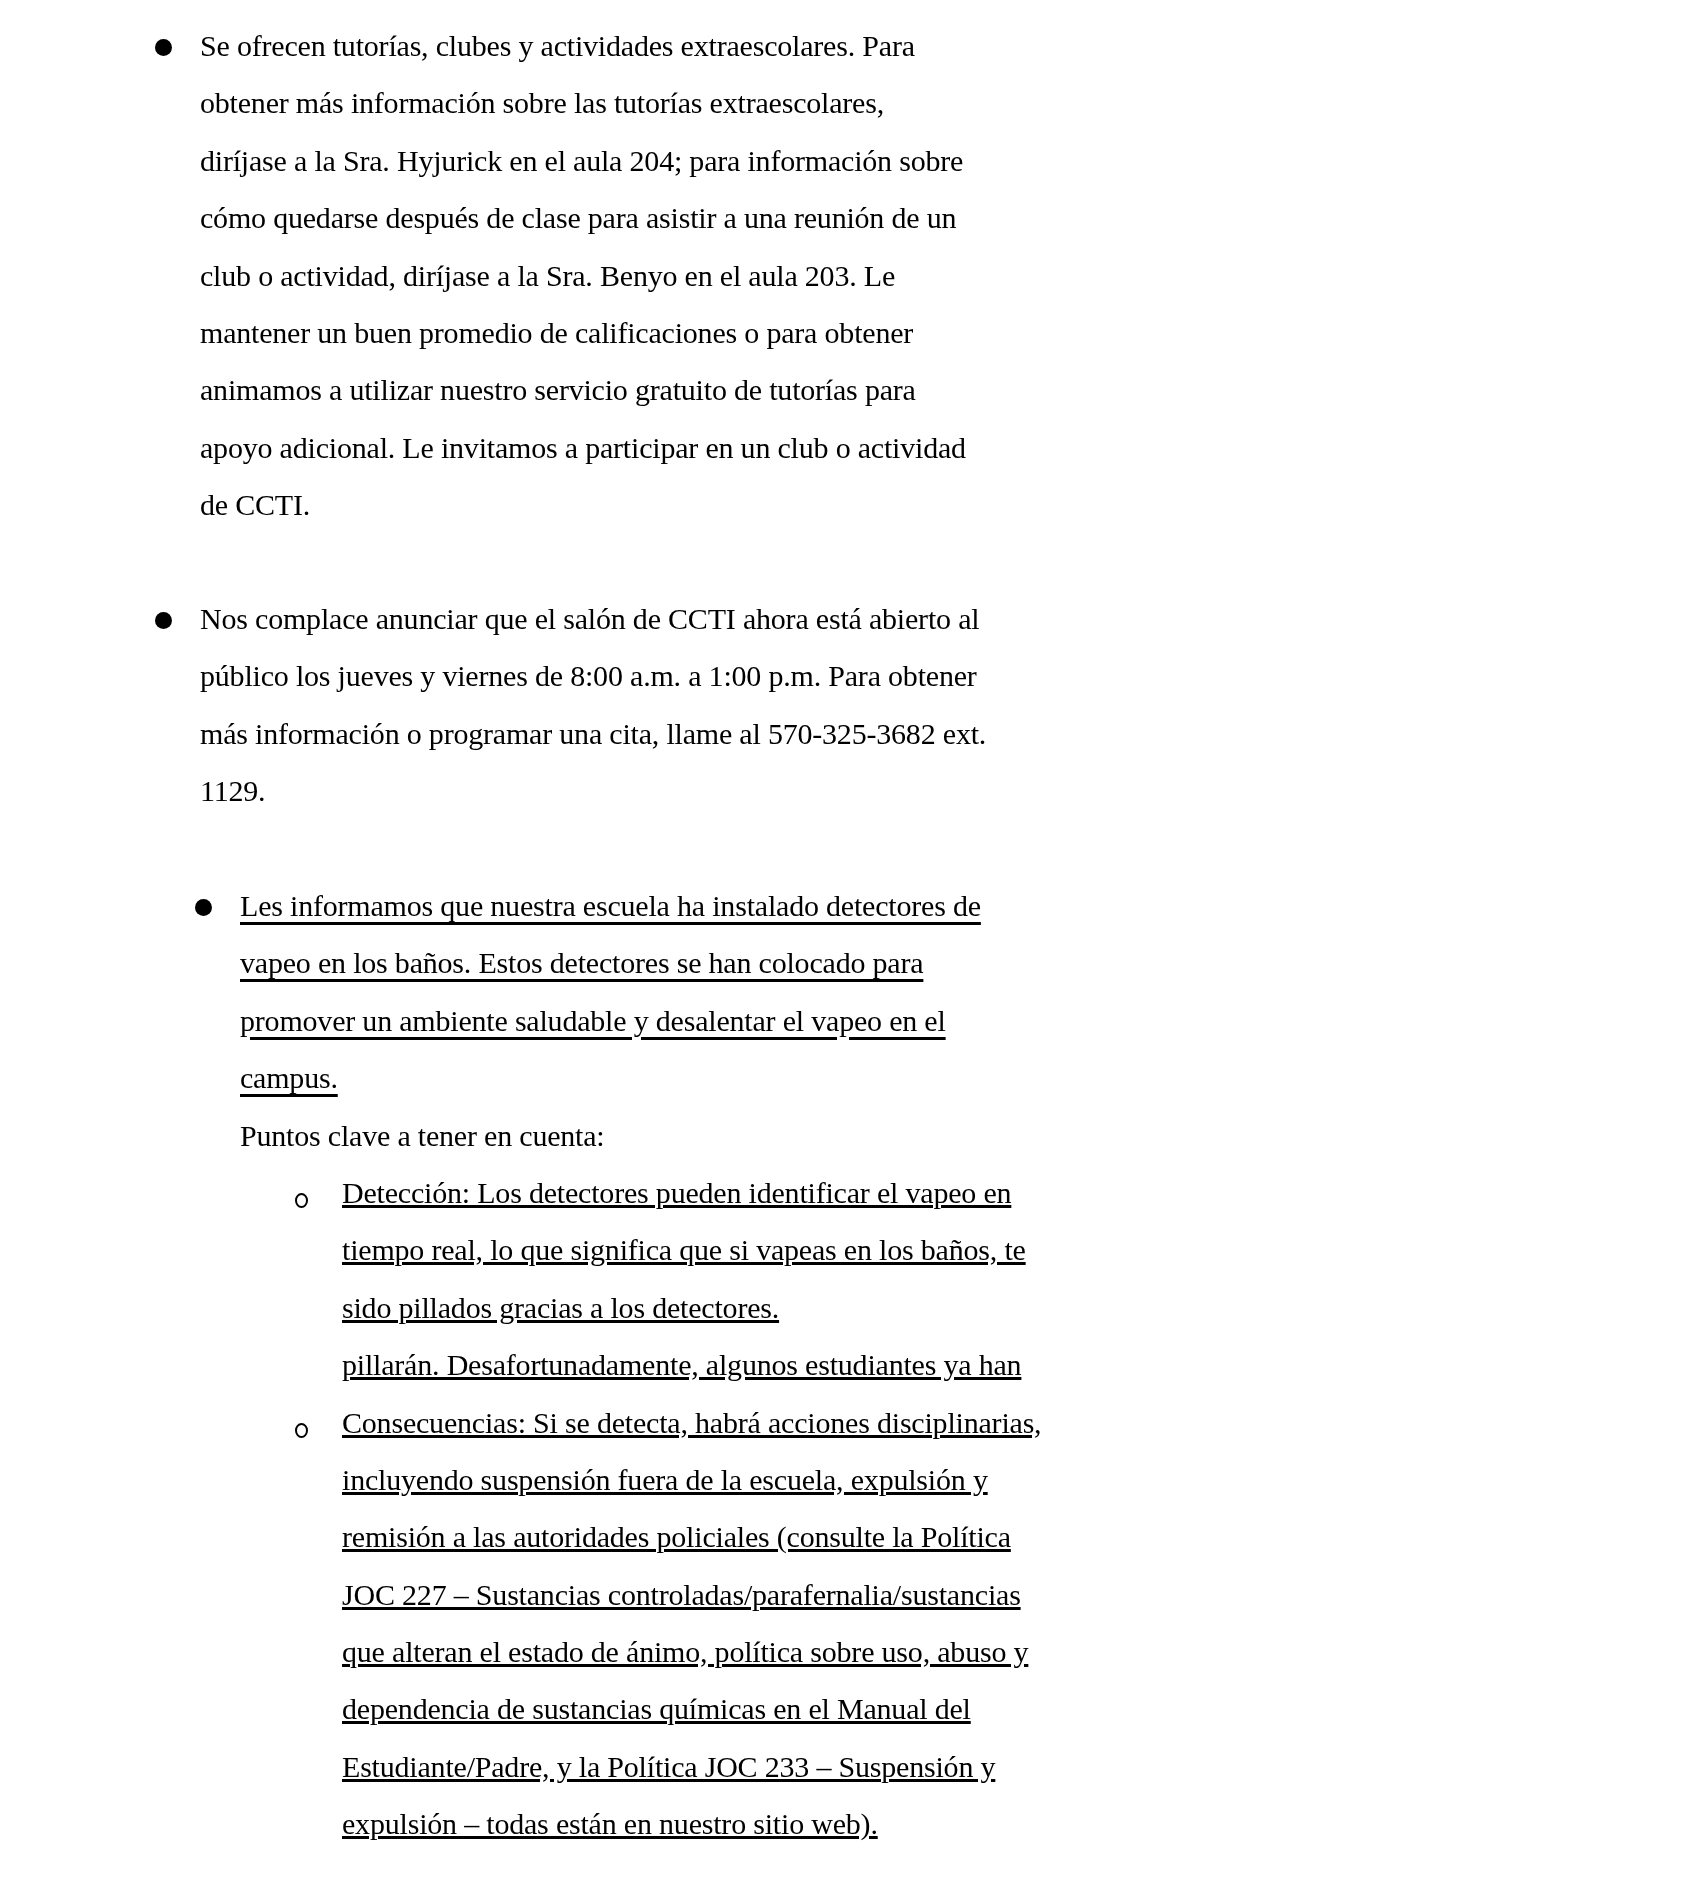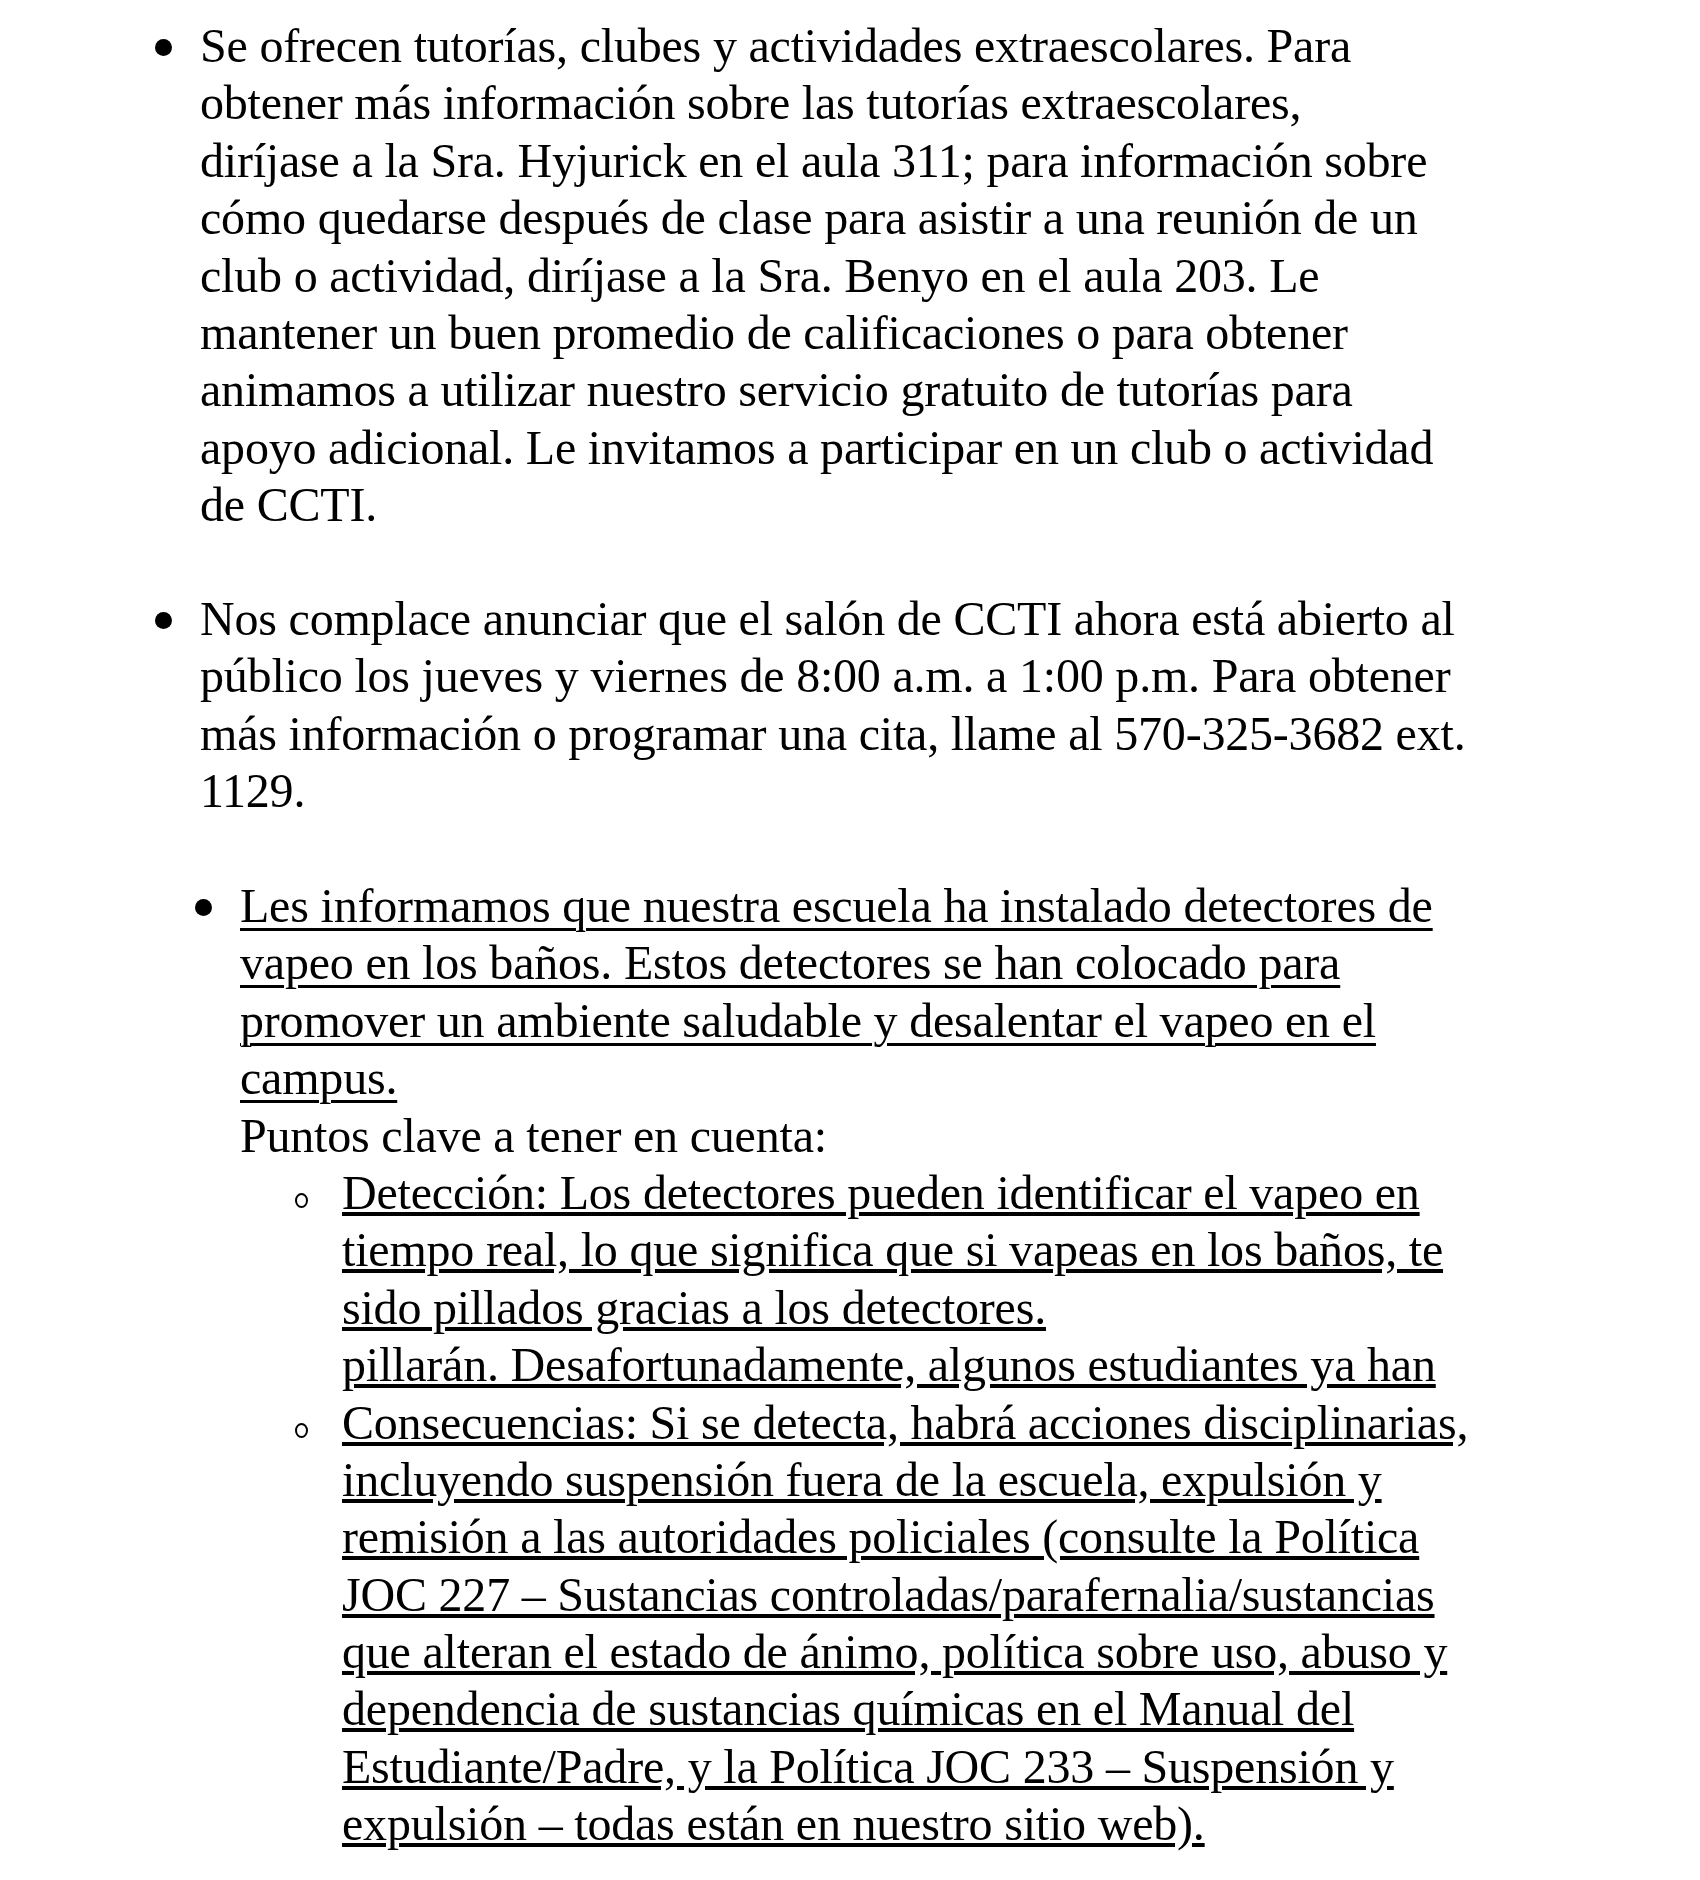--- a/index.html
+++ b/index.html
@@ -24,21 +24,21 @@
     }
     .bullet-block {
       position: absolute;
       left: 200px;
       width: 1420px;
     }
     .line {
       display: block;
       height: 57.4px;
       line-height: 57.4px;
-      font-size: 48px;
+      font-size: 30px;
       white-space: nowrap;
       letter-spacing: -0.2px;
     }
     .bullet-dot {
       position: absolute;
       left: -45px;
       top: 22px;
       width: 17px;
       height: 17px;
       border-radius: 50%;
@@ -71,21 +71,21 @@
   </style>
 </head>
 <body>
 
 <div class="page">
 
   <div class="bullet-block" id="b1">
     <span class="bullet-dot"></span>
     <span class="line">Se ofrecen tutorías, clubes y actividades extraescolares. Para</span>
     <span class="line">obtener más información sobre las tutorías extraescolares,</span>
-    <span class="line">diríjase a la Sra. Hyjurick en el aula 311; para información sobre</span>
+    <span class="line">diríjase a la Sra. Hyjurick en el aula 204; para información sobre</span>
     <span class="line">cómo quedarse después de clase para asistir a una reunión de un</span>
     <span class="line">club o actividad, diríjase a la Sra. Benyo en el aula 203. Le</span>
     <span class="line">mantener un buen promedio de calificaciones o para obtener</span>
     <span class="line">animamos a utilizar nuestro servicio gratuito de tutorías para</span>
     <span class="line">apoyo adicional. Le invitamos a participar en un club o actividad</span>
     <span class="line">de CCTI.</span>
   </div>
 
   <div class="bullet-block" id="b2">
     <span class="bullet-dot"></span>

